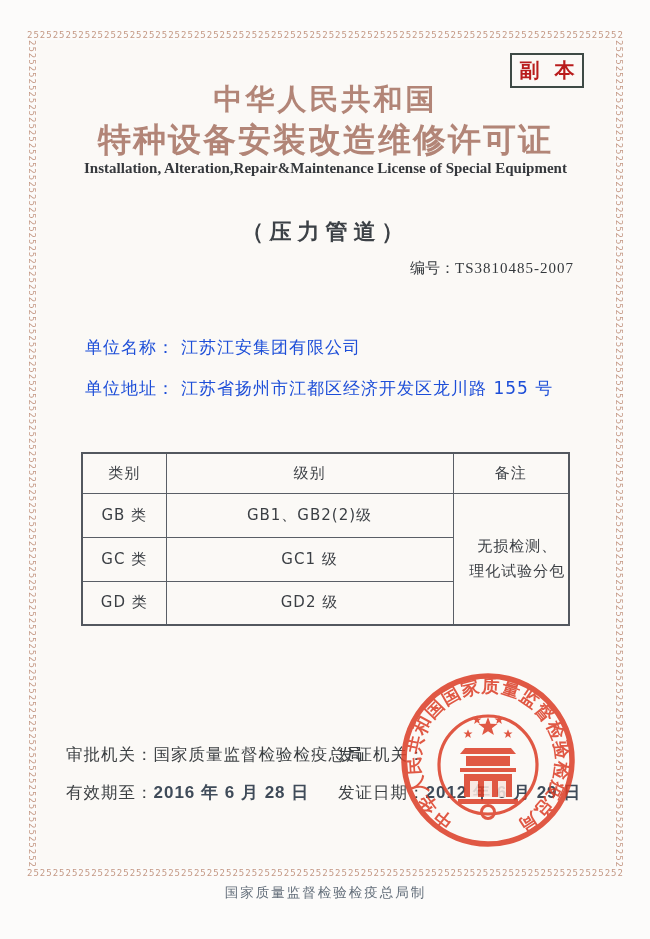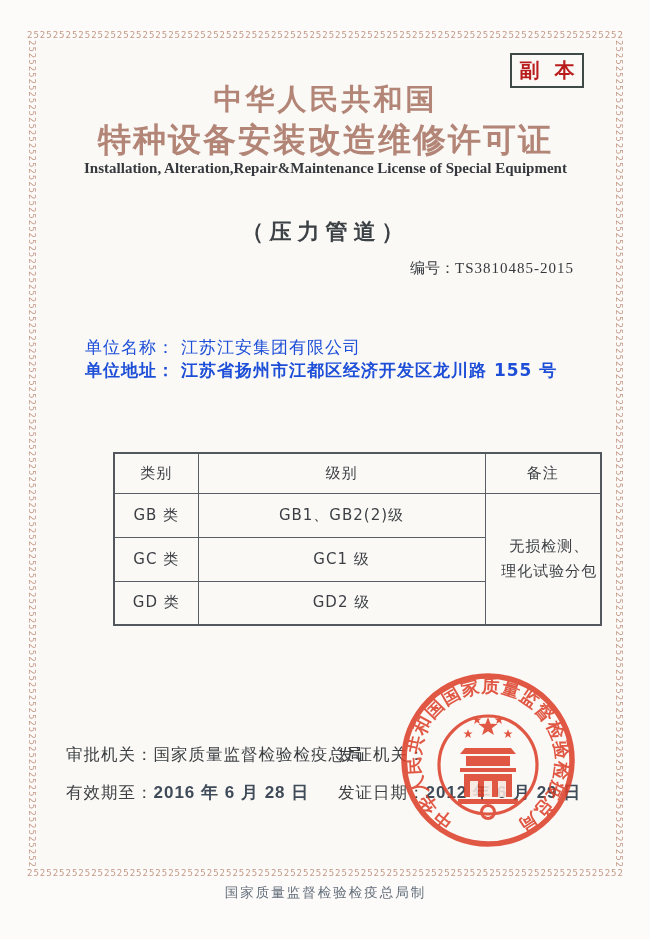--- a/index.html
+++ b/index.html
@@ -42,30 +42,29 @@
   .title-en  { font-family: "Liberation Serif", serif; font-weight: bold; color: #35383c; font-size: 15px; }
   .title-en1 { top: 160px; }
   .title-en2 { top: 184px; }
   .scope { top: 217px; font-size: 22px; font-weight: 600; color: #3c4146; letter-spacing: 6px; }
   .license-no {
     position: absolute; left: 410px; top: 259px; font-size: 15px; color: #34383c;
   }
   .license-no .val { font-family: "Liberation Serif", serif; letter-spacing: 1px; }
   .field-line { position: absolute; font-size: 17px; color: #1d4ed8; letter-spacing: 1px; margin-top: 16px; }
   .holder-name { left: 85px; top: 320px; }
-  .holder-addr { left: 85px; top: 343px; font-weight: bold; }
+  .holder-addr { left: 85px; top: 361px; }
   .field-line .lbl { margin-right: 6px; }
   .statement { position: absolute; left: 118px; top: 423px; font-size: 16.5px; color: #3b3f42; letter-spacing: 1px; }
   
   table.permit {
     position: absolute; left: 81px; top: 452px; width: 487px;
     border-collapse: collapse; table-layout: fixed;
     font-size: 15px; color: #3b3f44;
     border: 2px solid #53585f;
-    margin-left: 32px;
   }
   table.permit th, table.permit td {
     border: 1px solid #5a5f66; text-align: center; font-weight: normal;
     letter-spacing: 1px;
   }
   table.permit th { height: 40px; }
   table.permit td { height: 44px; }
   .col-cat { width: 84px; } .col-lvl { width: 287px; } .col-rmk { width: 116px; }
   td.remark-cell { text-align: left; padding-left: 13px; white-space: pre-line; line-height: 1.65; }
   
@@ -104,21 +103,21 @@
   <div class="badge">
     <span>副 本</span>
   </div>
 
   <div class="center-band title-cn1">中华人民共和国</div>
   <div class="center-band title-cn2">特种设备安装改造维修许可证</div>
   <div class="center-band title-en title-en1">Installation, Alteration,Repair&amp;Maintenance License of Special Equipment</div>
   <div class="center-band scope">（压力管道）</div>
 
   <div class="license-no">
-    <span class="lbl">编号：</span><span class="val">TS3810485-2015</span>
+    <span class="lbl">编号：</span><span class="val">TS3810485-2007</span>
   </div>
 
   <div class="field-line holder-name">
     <span class="lbl">单位名称：</span><span>江苏江安集团有限公司</span>
   </div>
   <div class="field-line holder-addr">
     <span class="lbl">单位地址：</span><span>江苏省扬州市江都区经济开发区龙川路 155 号</span>
   </div>
 
 

